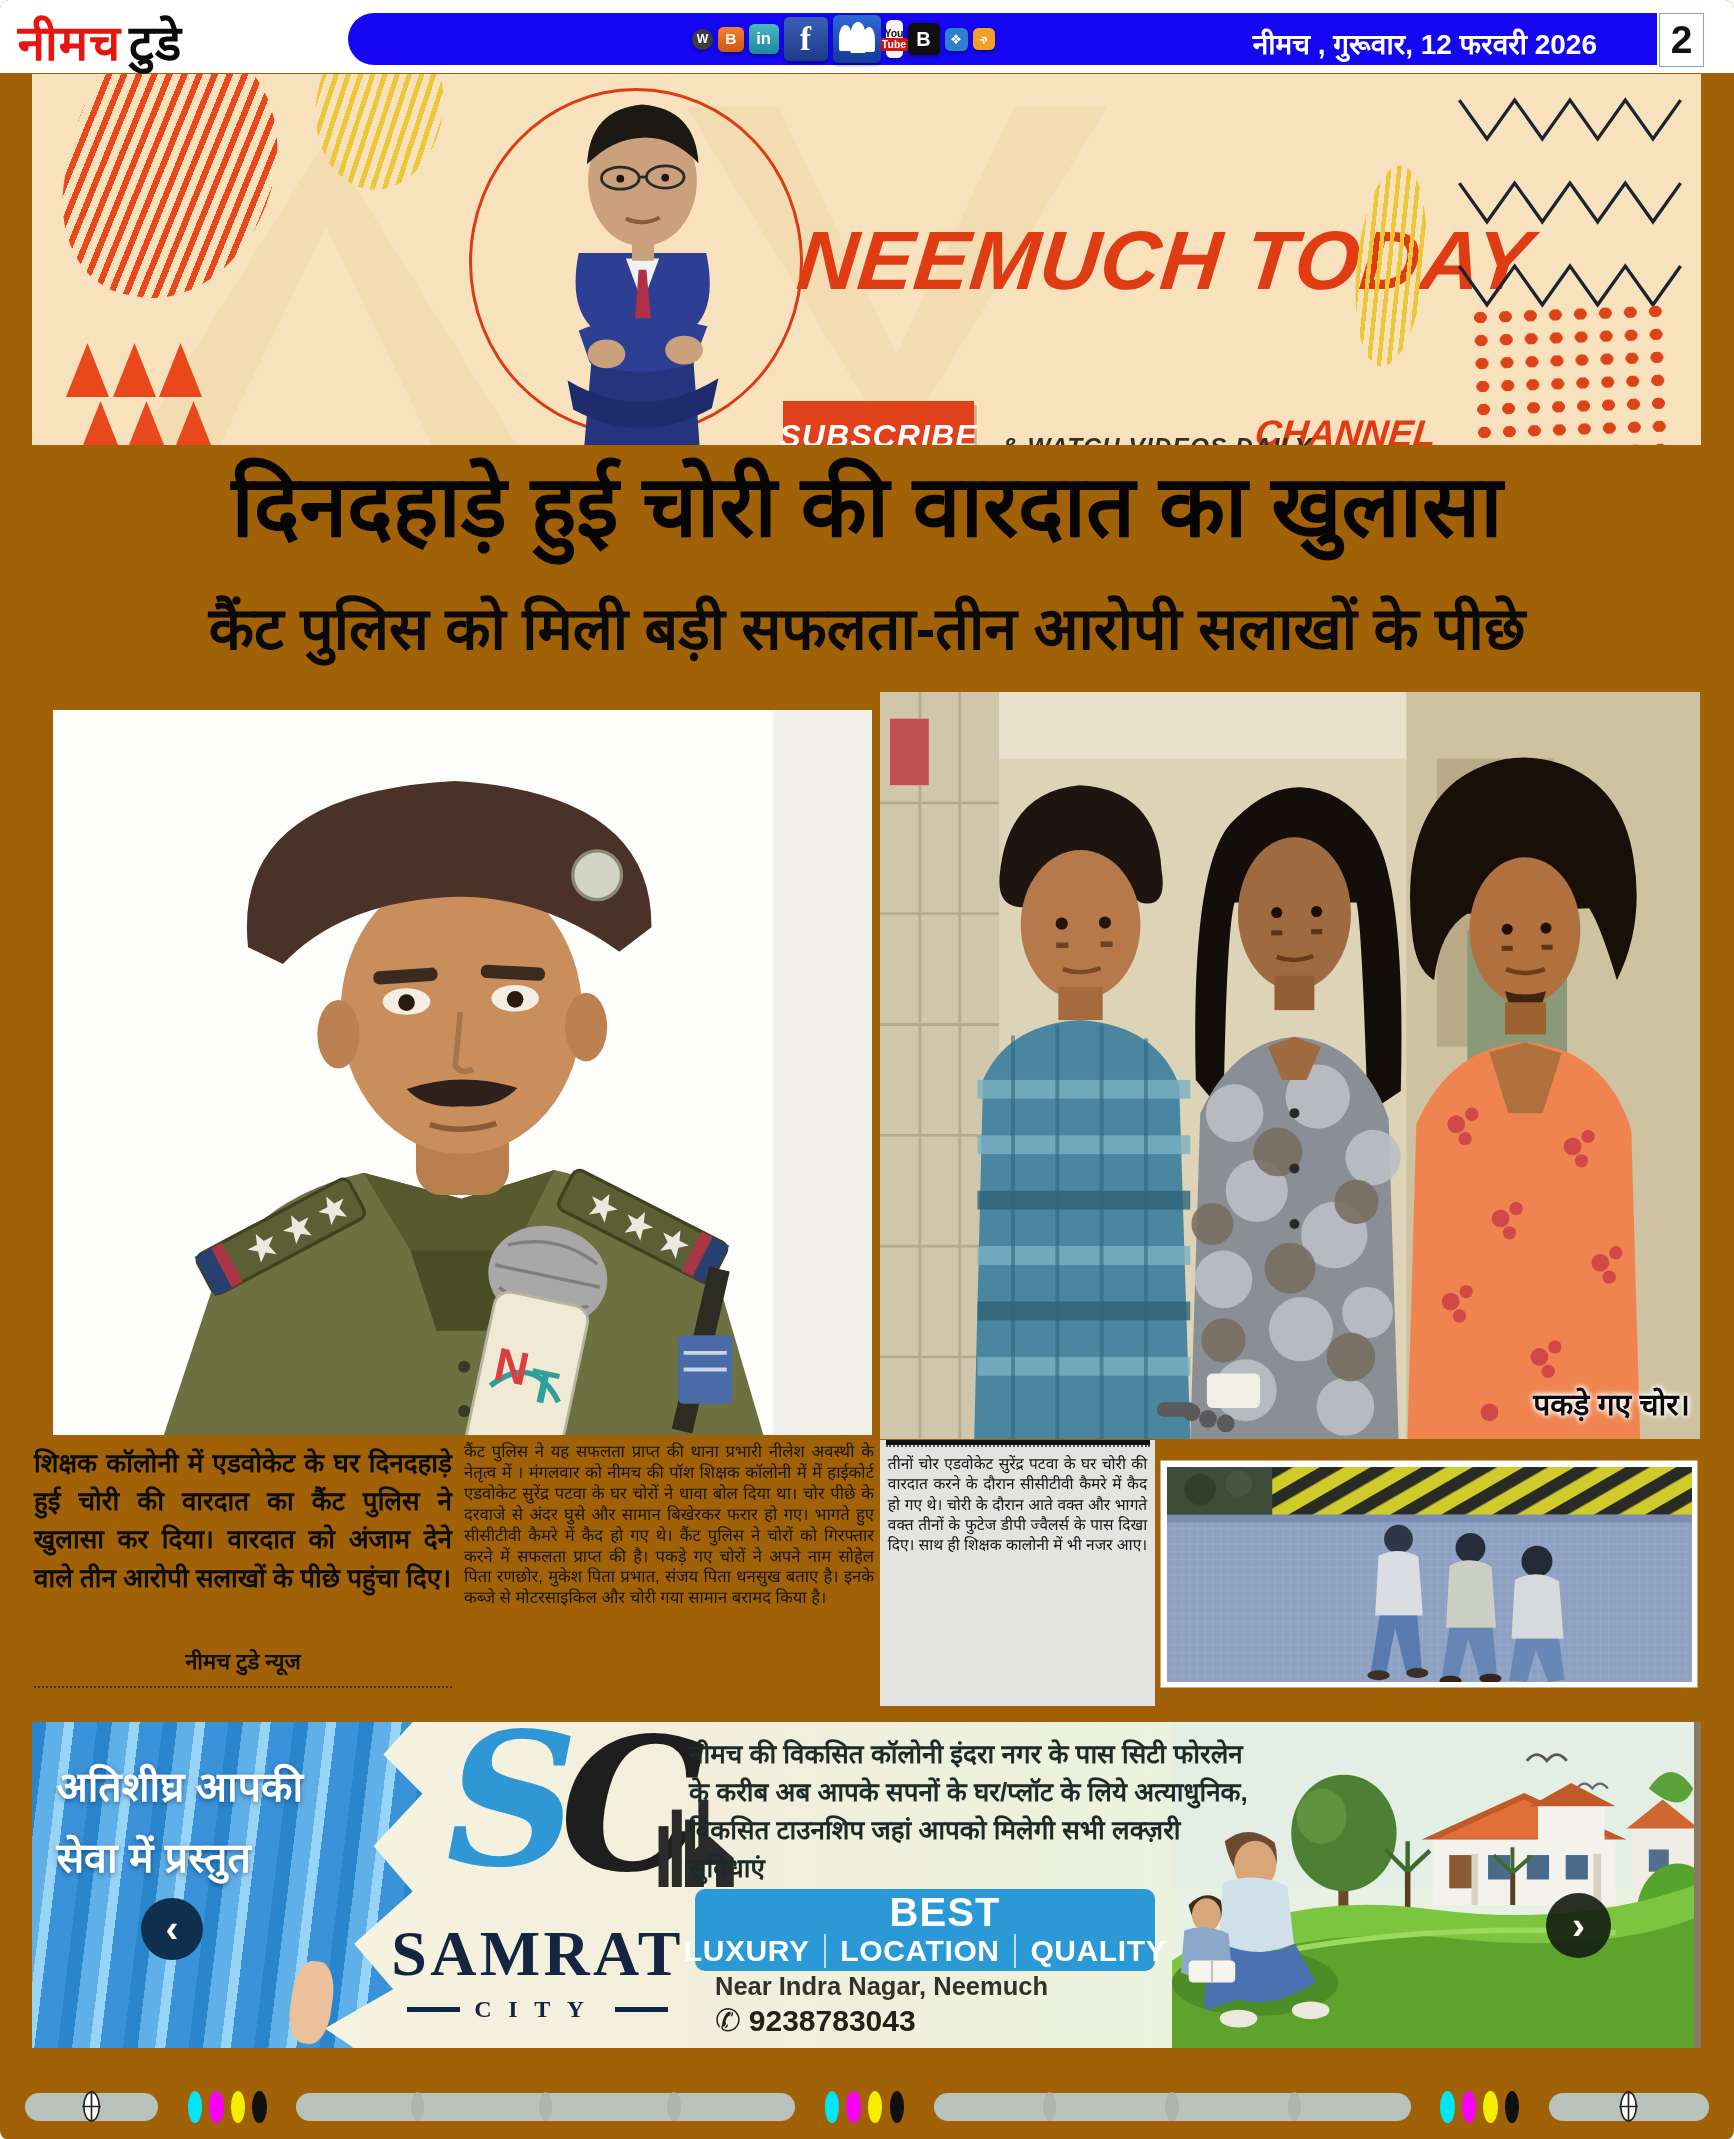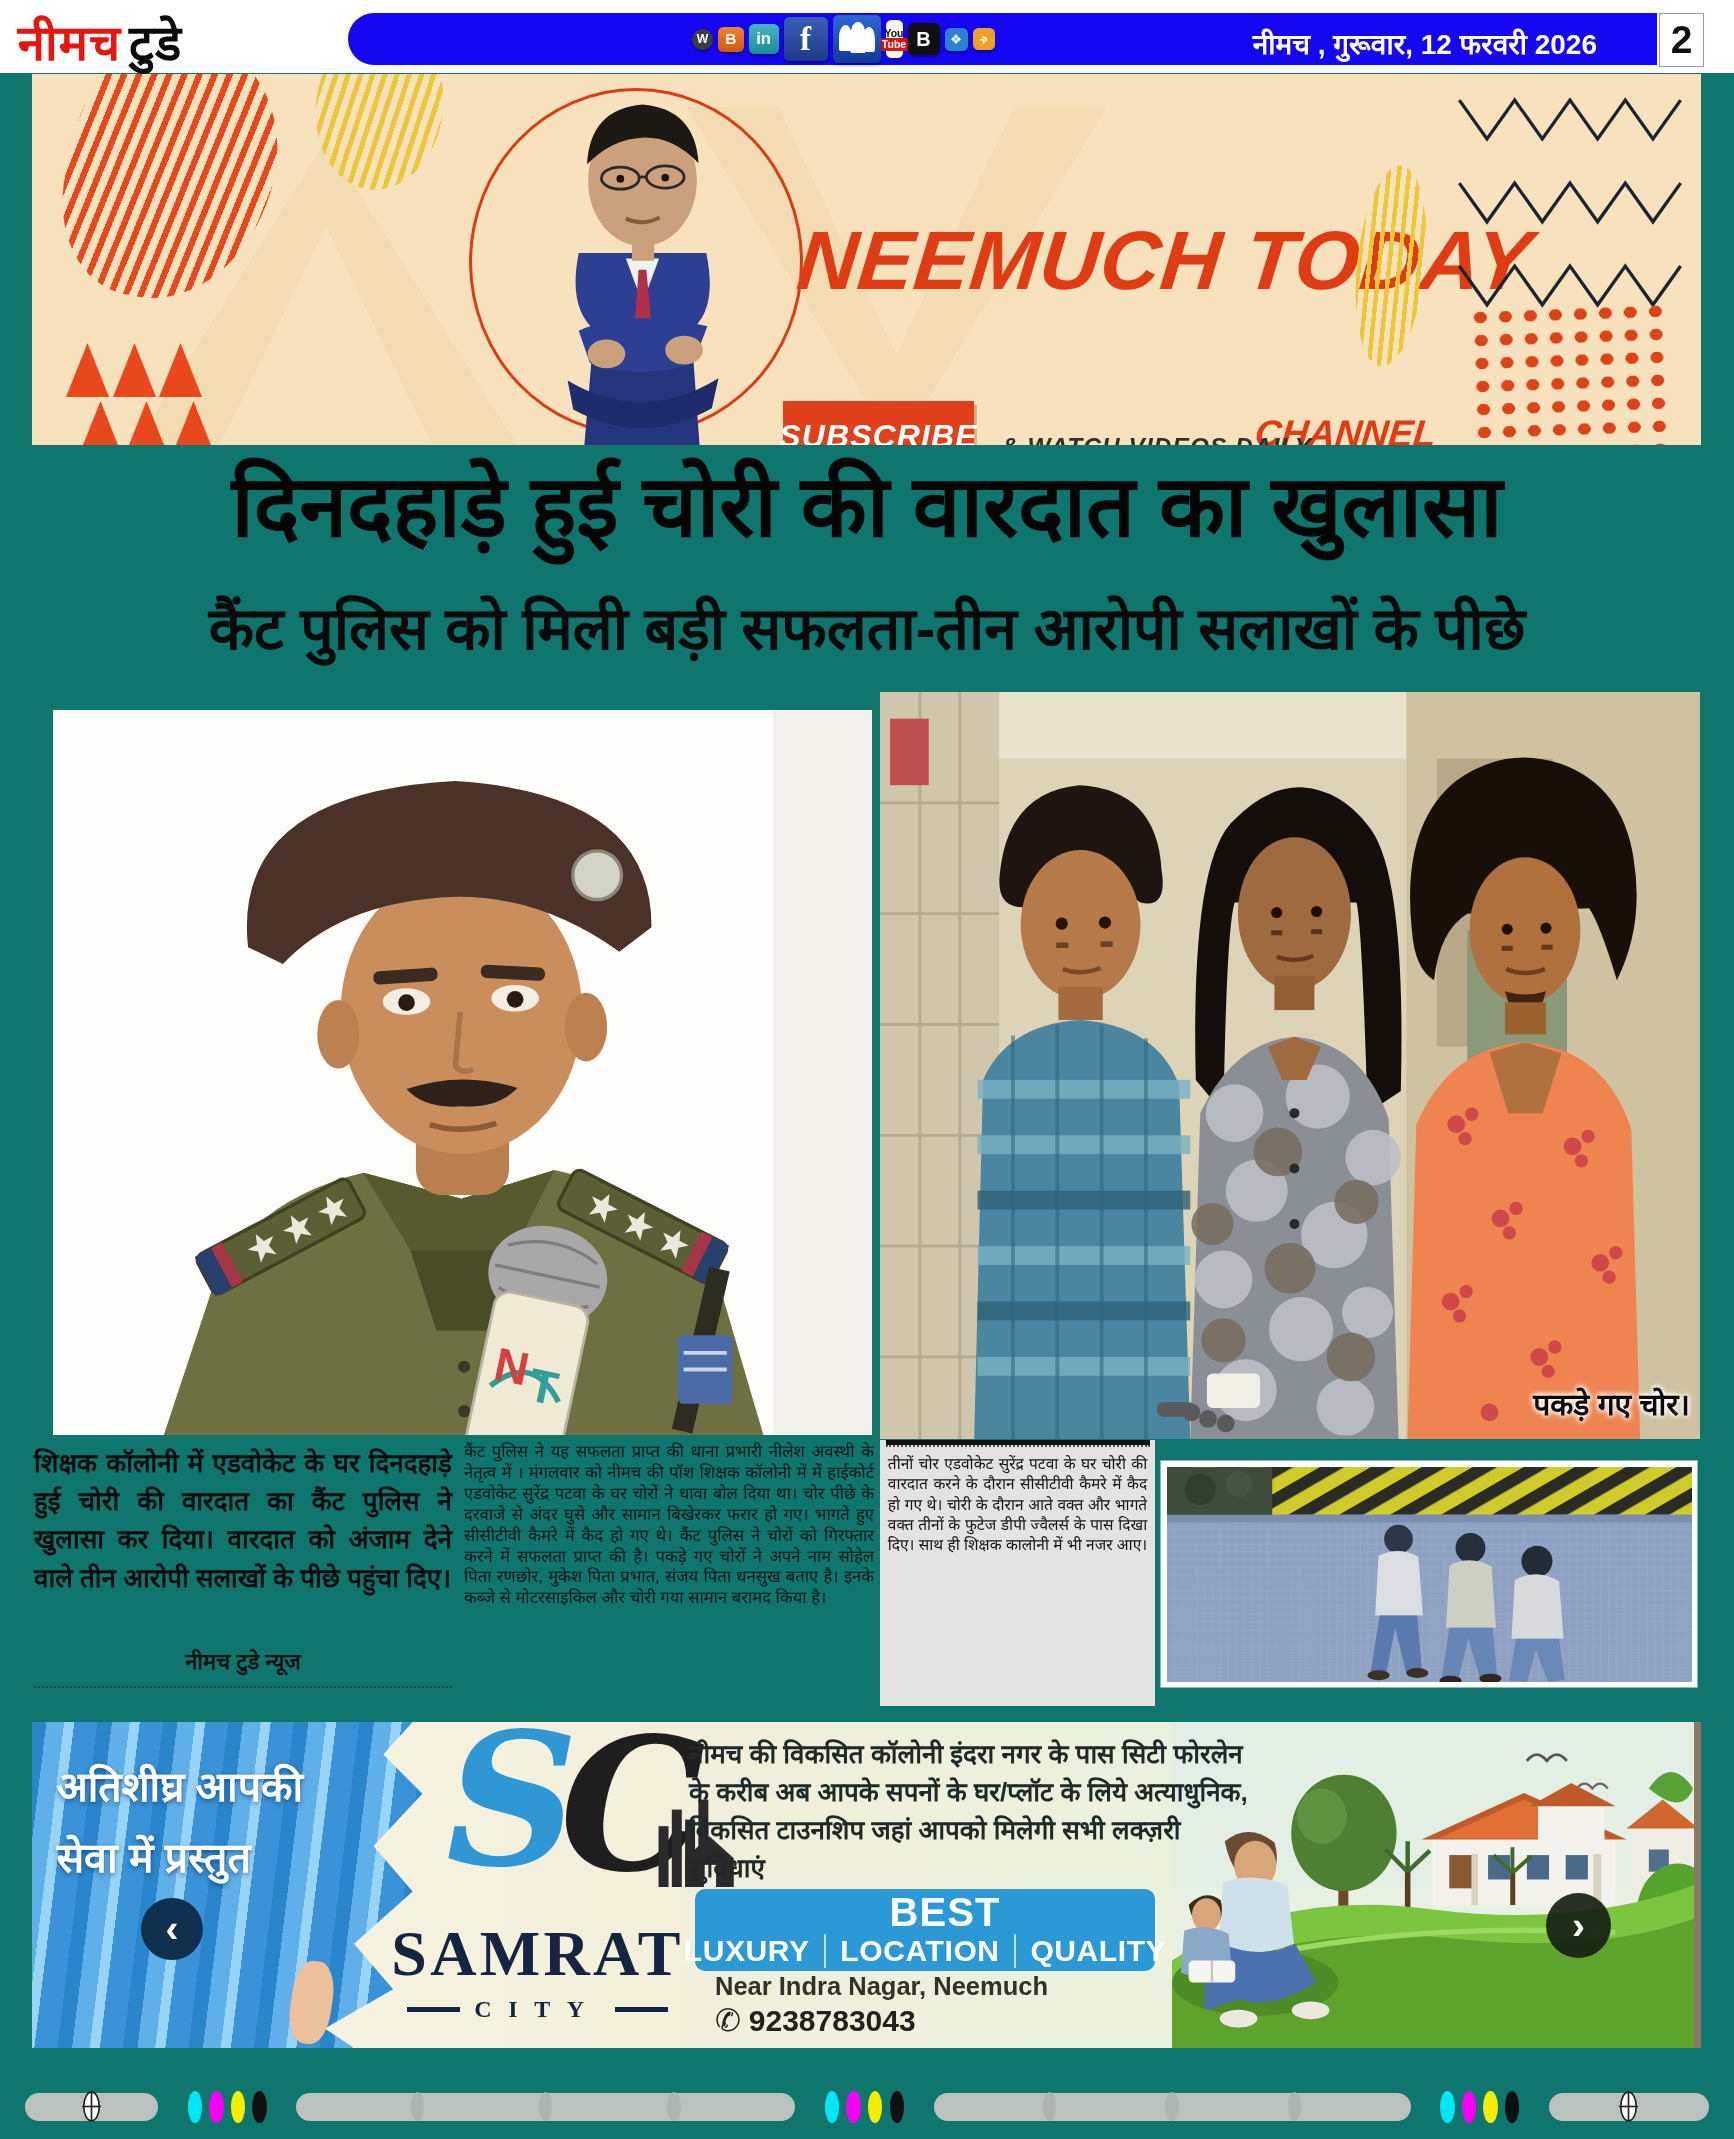--- a/index.html
+++ b/index.html
@@ -1,17 +1,17 @@
 <!DOCTYPE html>
 <html style="font-size:8.9px"><head>
 <meta charset="utf-8">
 <style>
   html,body{margin:0;padding:0;background:#fff;}
-  #page{position:relative;width:1734px;height:2140px;background:#0f766e;overflow:hidden;
-        font-family:"Liberation Sans","DejaVu Sans",sans-serif;}
+  #page{position:relative;width:1734px;height:2140px;background:#a16207;overflow:hidden;
+        font-family:"Liberation Sans","DejaVu Sans",sans-serif;border-radius:9px;}
   .abs{position:absolute;}
 
   
   #masthead{left:0;top:0;width:1734px;height:73px;background:#fff;}
   #np-logo{left:17.7px;top:7.8px;font-size:49px;font-weight:bold;letter-spacing:1.1px;white-space:nowrap;}
   #np-logo .red{color:#e81410;} #np-logo .blk{color:#0a0a0a;margin-left:7.8px;}
   #topbar{left:348px;top:13.3px;width:1309px;height:52px;background:#1507f2;border-radius:33px 0 0 33px;}
   #dateline{right:60px;top:11px;font-size:28px;font-weight:bold;color:#fff;white-space:nowrap;}
   #pagebox{left:1659px;top:13.3px;width:43px;height:52px;background:#fff;border:1.7px solid #8a9ad4;
            display:flex;align-items:center;justify-content:center;font-size:39px;font-weight:bold;color:#111;}

